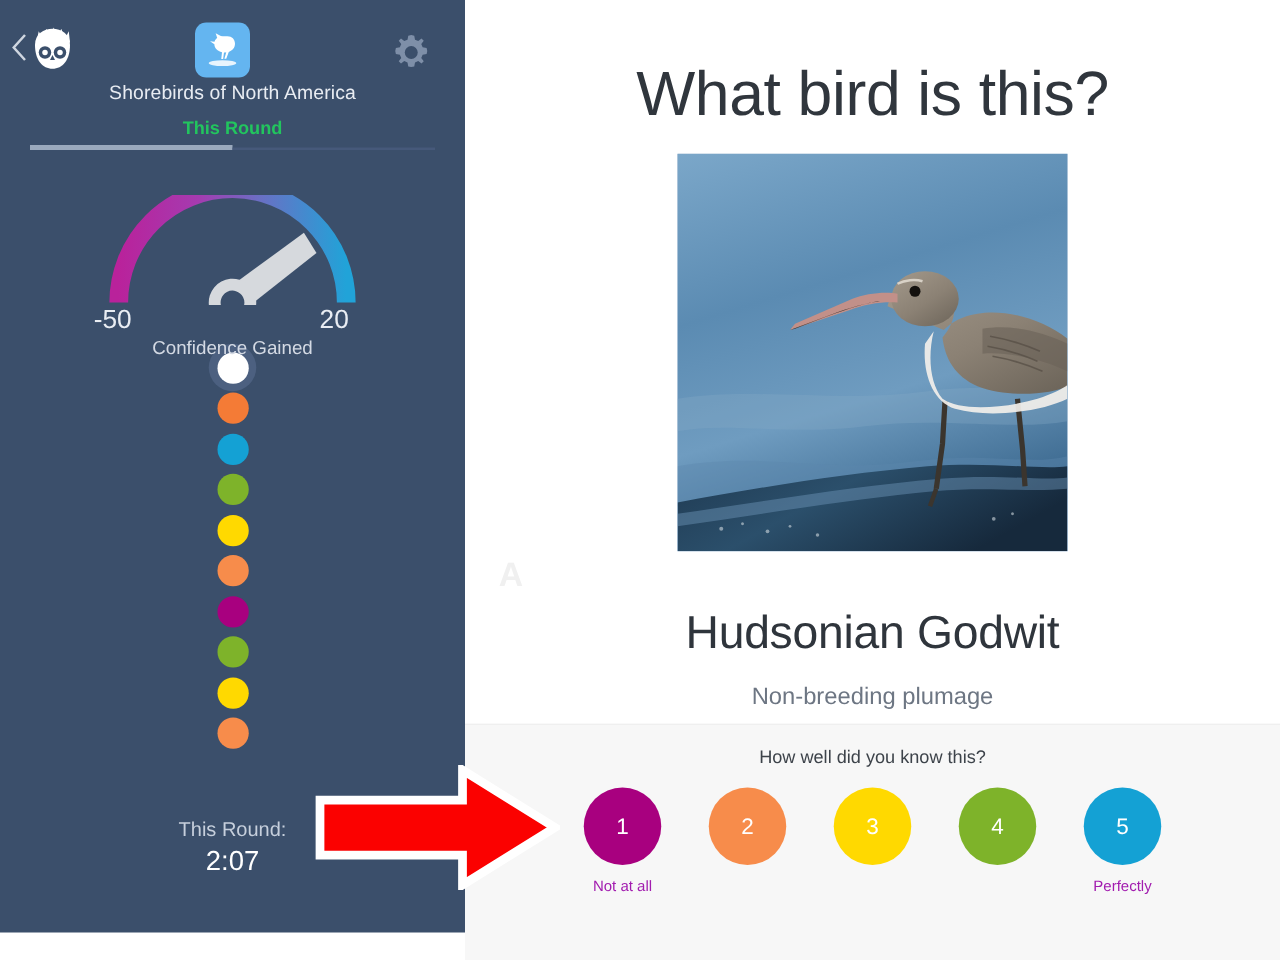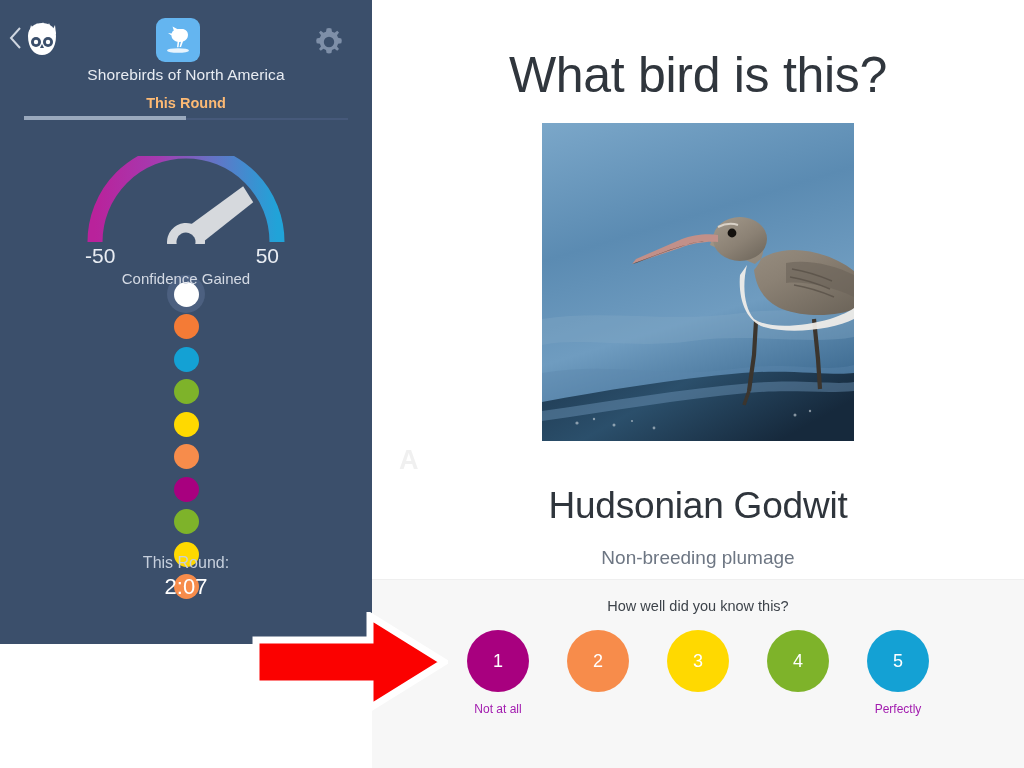--- a/index.html
+++ b/index.html
@@ -7,21 +7,21 @@
   body {
     font-family:"Liberation Sans", sans-serif;
     background:#ffffff;
     overflow:hidden;
     position:relative;
   }
   #app { position:absolute; inset:0; display:flex; }
 
   
   #sidebar {
-    width:372px; height:644px;
+    width:372px; height:746px;
     background:#3b4f6b;
     position:relative;
     flex:0 0 372px;
     color:#ffffff;
   }
   .side-top { position:relative; height:72px; }
   .back-chev {
     position:absolute; left:8px; top:27px;
     width:14px; height:22px;
   }
@@ -46,38 +46,38 @@
     margin:11px 24px 0 24px;
     display:flex;
     position:relative;
   }
   .tab {
     flex:1; text-align:center;
     font-size:14.5px;
     padding-bottom:9px;
     cursor:pointer;
   }
-  .tab.active { color:#fdba74; font-weight:bold; }
+  .tab.active { color:#22c55e; font-weight:bold; }
   .tab.inactive { color:#8a9cb5; }
   .tabline { position:absolute; left:0; right:0; bottom:0; height:4px; display:flex; }
   .tabline .on { flex:1; background:#9aa9bd; }
   .tabline .off { flex:1; background:#46597a; height:2px; align-self:flex-end; }
 
   
   .gauge-wrap { margin-top:36px; position:relative; height:100px; }
   .gauge { display:block; margin:0 auto; }
   .gauge-scale {
     position:relative; width:230px; margin:0 auto;
     height:18px;
   }
   .gauge-scale span {
     position:absolute; top:0;
     font-size:21px; color:#e9edf3;
   }
-  .gauge-scale .lo { left:14px; }
+  .gauge-scale .lo { left:4px; }
   .gauge-scale .hi { right:22px; }
   .gauge-label {
     text-align:center; font-size:15px;
     color:#d4dae4; margin-top:8px;
   }
 
   
   .dots { margin-top:22px; display:flex; flex-direction:column; align-items:center; }
   .dot-row { height:32.5px; display:flex; align-items:center; justify-content:center; }
   .dot { width:25px; height:25px; border-radius:50%; }
@@ -231,21 +231,21 @@
         <g transform="translate(115,86)">
           <g transform="rotate(-28)">
             <path d="M -4 -11 L 78 -17 L 78 2 L -4 11 Z" fill="#d6d9dd" transform="rotate(-4)"></path>
             <circle cx="0" cy="0" r="19" fill="#d6d9dd"></circle>
             <circle cx="0" cy="0" r="9.5" fill="#3b4f6b"></circle>
           </g>
         </g>
       </svg>
       <div class="gauge-scale">
         <span class="lo">-50</span>
-        <span class="hi">50</span>
+        <span class="hi">20</span>
       </div>
       <div class="gauge-label">Confidence Gained</div>
     </div>
 
     <div class="dots" id="dots">
         <div class="dot-row">
           <div class="dot-ring">
             <div class="dot" style="background: rgb(255, 255, 255);"></div>
           </div>
         </div>

